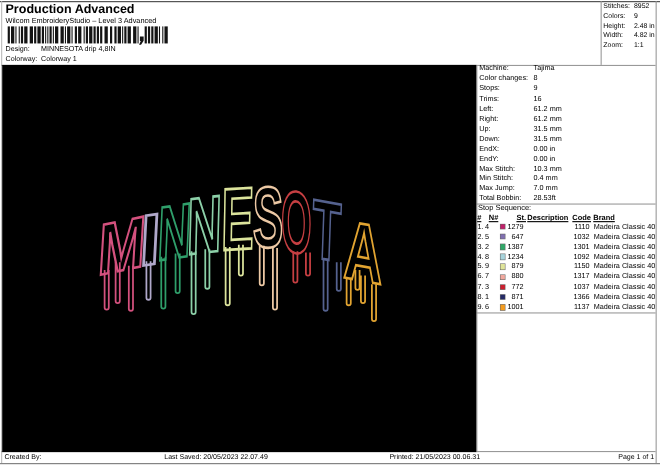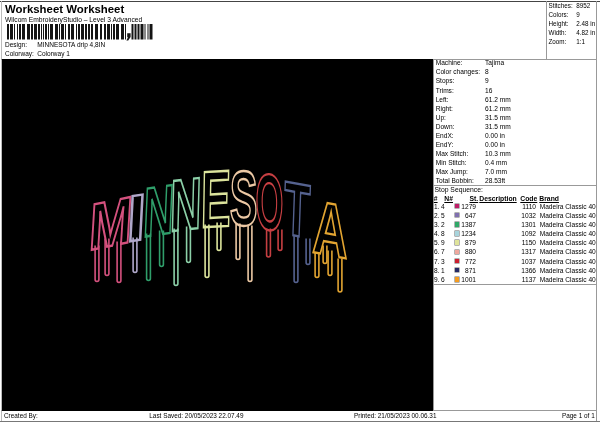--- a/index.html
+++ b/index.html
@@ -5,21 +5,21 @@
 .t{position:absolute;font-size:6.8px;line-height:6.8px;color:#000;white-space:nowrap}
 .tb{position:absolute;font-size:6.6px;line-height:6.6px;color:#000;white-space:nowrap}
 .tm{position:absolute;font-size:6.6px;line-height:6.6px;color:#000;white-space:nowrap}
 .ts{position:absolute;font-size:6.3px;line-height:6.3px;color:#000;white-space:nowrap}
 .line{position:absolute;background:#999}
 </style></head>
 <body>
 <div class="line" style="left:0;top:1px;width:600px;height:1px;background:#444"></div>
 <div class="line" style="left:1px;top:1px;width:1px;height:420px;background:#bbb"></div>
 <div class="line" style="left:595.5px;top:1px;width:1px;height:420px;background:#999"></div>
-<div class="t" style="left:5px;top:3.5px;font-size:11.4px;line-height:11.4px;font-weight:bold">Worksheet Worksheet</div>
+<div class="t" style="left:5px;top:3.5px;font-size:11.4px;line-height:11.4px;font-weight:bold">Production Advanced</div>
 <div class="t" style="left:5px;top:16.5px;font-size:6.7px">Wilcom EmbroideryStudio – Level 3 Advanced</div>
 <svg style="position:absolute;left:0;top:0" width="600" height="50">
     <rect x="7.0" y="24" width="2" height="15.5" fill="#141414"></rect>
     <rect x="10.0" y="24" width="3" height="15.5" fill="#141414"></rect>
     <rect x="14.0" y="24" width="1" height="15.5" fill="#141414"></rect>
     <rect x="17.0" y="24" width="1" height="15.5" fill="#141414"></rect>
     <rect x="19.0" y="24" width="2" height="15.5" fill="#141414"></rect>
     <rect x="22.0" y="24" width="3" height="15.5" fill="#141414"></rect>
     <rect x="27.0" y="24" width="3" height="15.5" fill="#141414"></rect>
     <rect x="31.0" y="24" width="2" height="15.5" fill="#141414"></rect>

